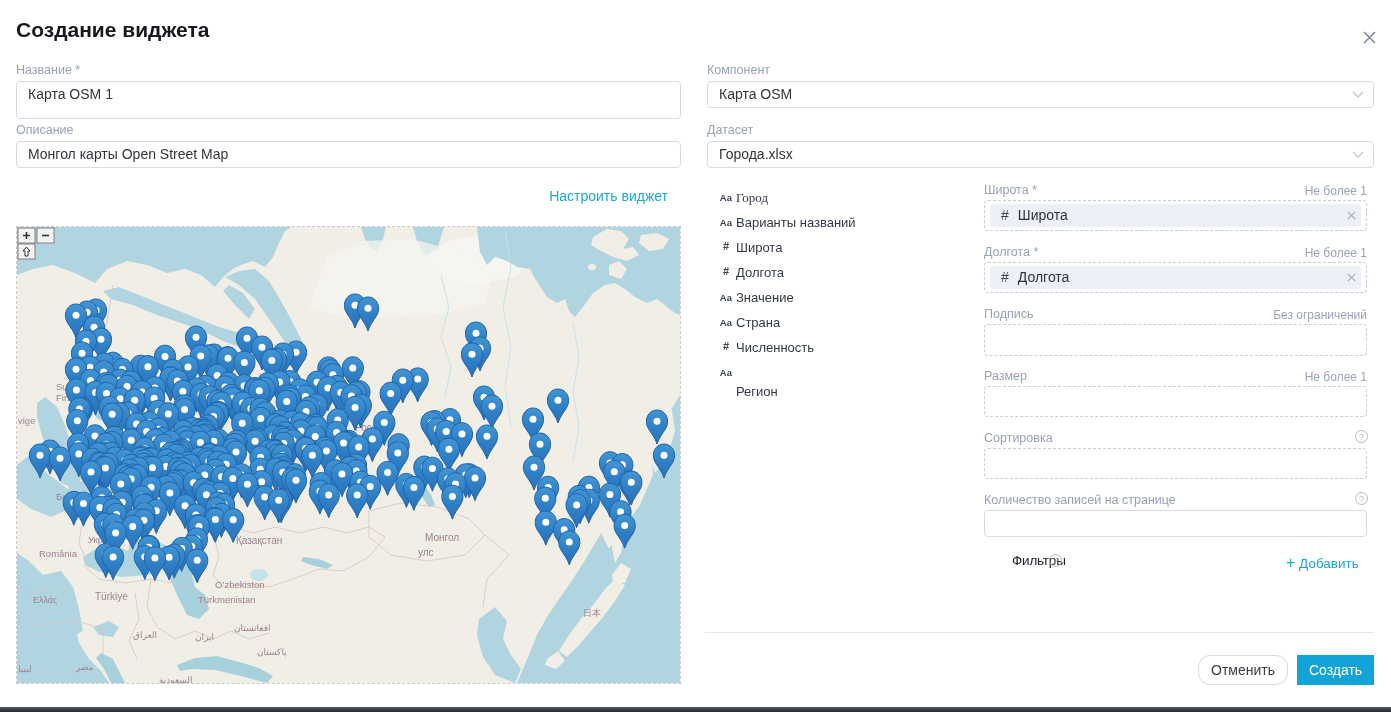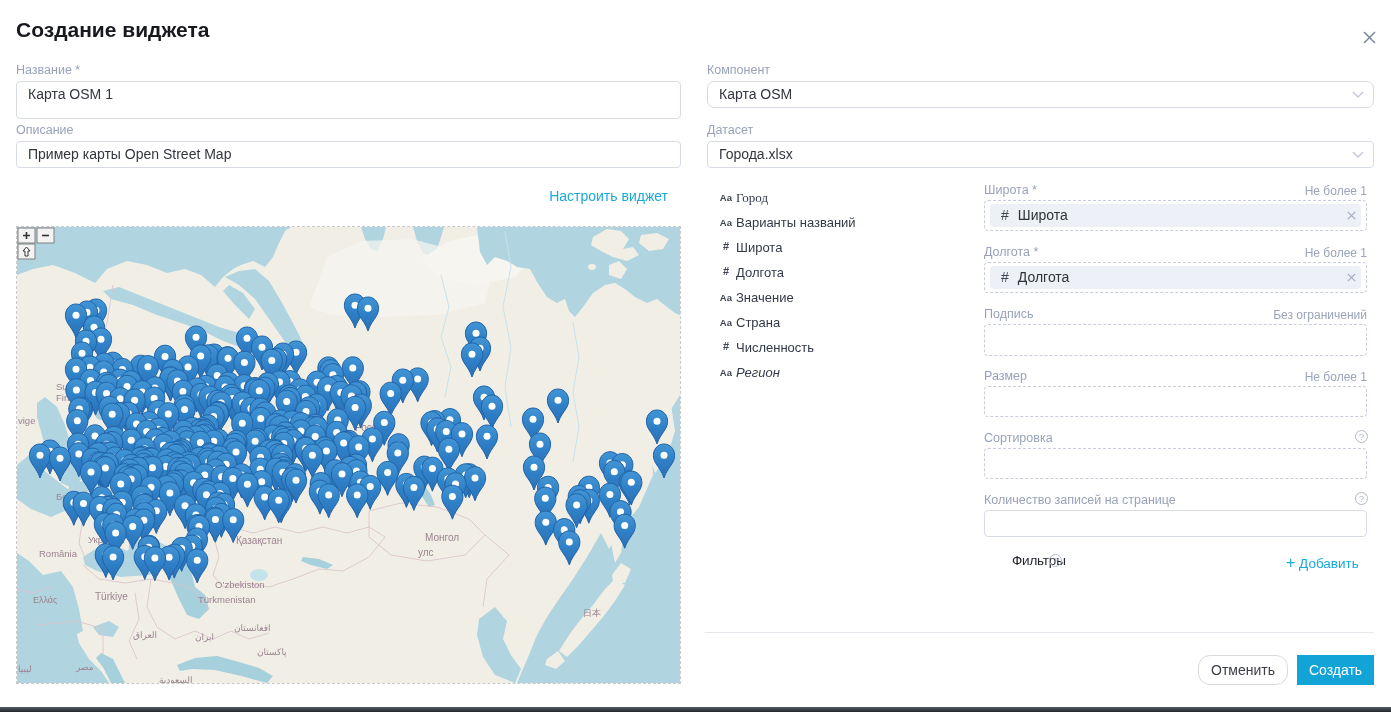--- a/index.html
+++ b/index.html
@@ -18,21 +18,21 @@
 </head>
 <body>
 <div class="abs" style="left:16px; top:18px; font-size:21px; font-weight:bold; color:#17191e;">Создание виджета</div>
 <svg class="abs" style="left:1363px; top:31px;" width="13" height="13" viewBox="0 0 13 13">
     <path d="M1 1 L12 12 M12 1 L1 12" stroke="#7d859f" stroke-width="1.5" fill="none"></path>
   </svg>
 
 <div class="lbl" style="left:16px; top:63px;">Название *</div>
 <div class="inp" style="left:16px; top:81px; width:665px; height:38px;">Карта OSM 1</div>
 <div class="lbl" style="left:16px; top:123px;">Описание</div>
-<div class="inp" style="left:16px; top:141px; width:665px; height:27px;">Пример карты Open Street Map</div>
+<div class="inp" style="left:16px; top:141px; width:665px; height:27px;">Монгол карты Open Street Map</div>
 <div class="abs" style="left:400px; top:188px; width:268px; font-size:14px; color:#19a9da; text-align:right; white-space:nowrap;">Настроить виджет</div>
 
 <div class="abs" style="left:16px; top:226px; width:665px; height:458px; border:1px dashed #c9c9c9;">
 <svg width="663" height="456" viewBox="0 0 663 456" style="display:block">
 <defs>
 <linearGradient id="pg" x1="0" y1="0" x2="0" y2="1">
 <stop offset="0" stop-color="#4295d4"></stop>
           <stop offset="0.5" stop-color="#2f80c7"></stop>
           <stop offset="1" stop-color="#2a70b6"></stop>
 </linearGradient>
@@ -508,21 +508,21 @@
 <rect x="20" y="1" width="17" height="15" fill="#f3f3f3" stroke="#808080"></rect>
 <rect x="1" y="17" width="17" height="15" fill="#f3f3f3" stroke="#808080"></rect>
 <path d="M6 8.5 h7 M9.5 5 v7" stroke="#333" stroke-width="1.6"></path>
 <path d="M25 8.5 h7" stroke="#333" stroke-width="1.6"></path>
 <path d="M9.5 20 l3.5 4 h-2 v5 h-3 v-5 h-2 z" fill="#fff" stroke="#333" stroke-width="1"></path>
 </g>
 </svg>
 </div>
 
 <div class="lbl" style="left:707px; top:63px;">Компонент</div>
-<div class="inp" style="left:707px; top:81px; width:667px; height:27px;border-radius:7px;">Карта OSM</div>
+<div class="inp" style="left:707px; top:81px; width:667px; height:27px;">Карта OSM</div>
 <svg class="chev" style="left:1352px; top:91px;" width="12" height="7" viewBox="0 0 12 7">
     <path d="M1 1 L6 6 L11 1" stroke="#c6cbdc" stroke-width="1.5" fill="none"></path>
   </svg>
 <div class="lbl" style="left:707px; top:123px;">Датасет</div>
 <div class="inp" style="left:707px; top:141px; width:667px; height:27px;">Города.xlsx</div>
 <svg class="chev" style="left:1352px; top:151px;" width="12" height="7" viewBox="0 0 12 7">
     <path d="M1 1 L6 6 L11 1" stroke="#c6cbdc" stroke-width="1.5" fill="none"></path>
   </svg>
 
 <div class="ficon" style="left:719px; top:192px; font-size:9.5px;">Аа</div>
@@ -533,21 +533,21 @@
 <div class="fitem" style="left:736px; top:240px;">Широта</div>
 <div class="ficon" style="left:719px; top:265px; font-size:11px;">#</div>
 <div class="fitem" style="left:736px; top:265px;">Долгота</div>
 <div class="ficon" style="left:719px; top:292px; font-size:9.5px;">Аа</div>
 <div class="fitem" style="left:736px; top:290px;">Значение</div>
 <div class="ficon" style="left:719px; top:317px; font-size:9.5px;">Аа</div>
 <div class="fitem" style="left:736px; top:315px;">Страна</div>
 <div class="ficon" style="left:719px; top:340px; font-size:11px;">#</div>
 <div class="fitem" style="left:736px; top:340px;">Численность</div>
 <div class="ficon" style="left:719px; top:367px; font-size:9.5px;">Аа</div>
-<div class="fitem" style="left:736px; top:365px;font-style:italic;">Регион</div>
+<div class="fitem" style="left:736px; top:384px;">Регион</div>
 
 <div class="lbl" style="left:984px; top:183px;">Широта *</div>
 <div class="note" style="top:184px;">Не более 1</div>
 <div class="dash" style="left:984px; top:200px; width:383px; height:31px;"></div>
 <div class="chip" style="left:990px; top:204px; width:371px; height:23px;"><span style="margin-left:11px; color:#3d4452;">#</span><span style="margin-left:9px;">Широта</span></div>
 <svg class="abs" style="left:1347px; top:211px;" width="9" height="9" viewBox="0 0 9 9">
     <path d="M0.8 0.8 L8.2 8.2 M8.2 0.8 L0.8 8.2" stroke="#a3abbe" stroke-width="1.2" fill="none"></path>
   </svg>
 
 <div class="lbl" style="left:984px; top:245px;">Долгота *</div>

